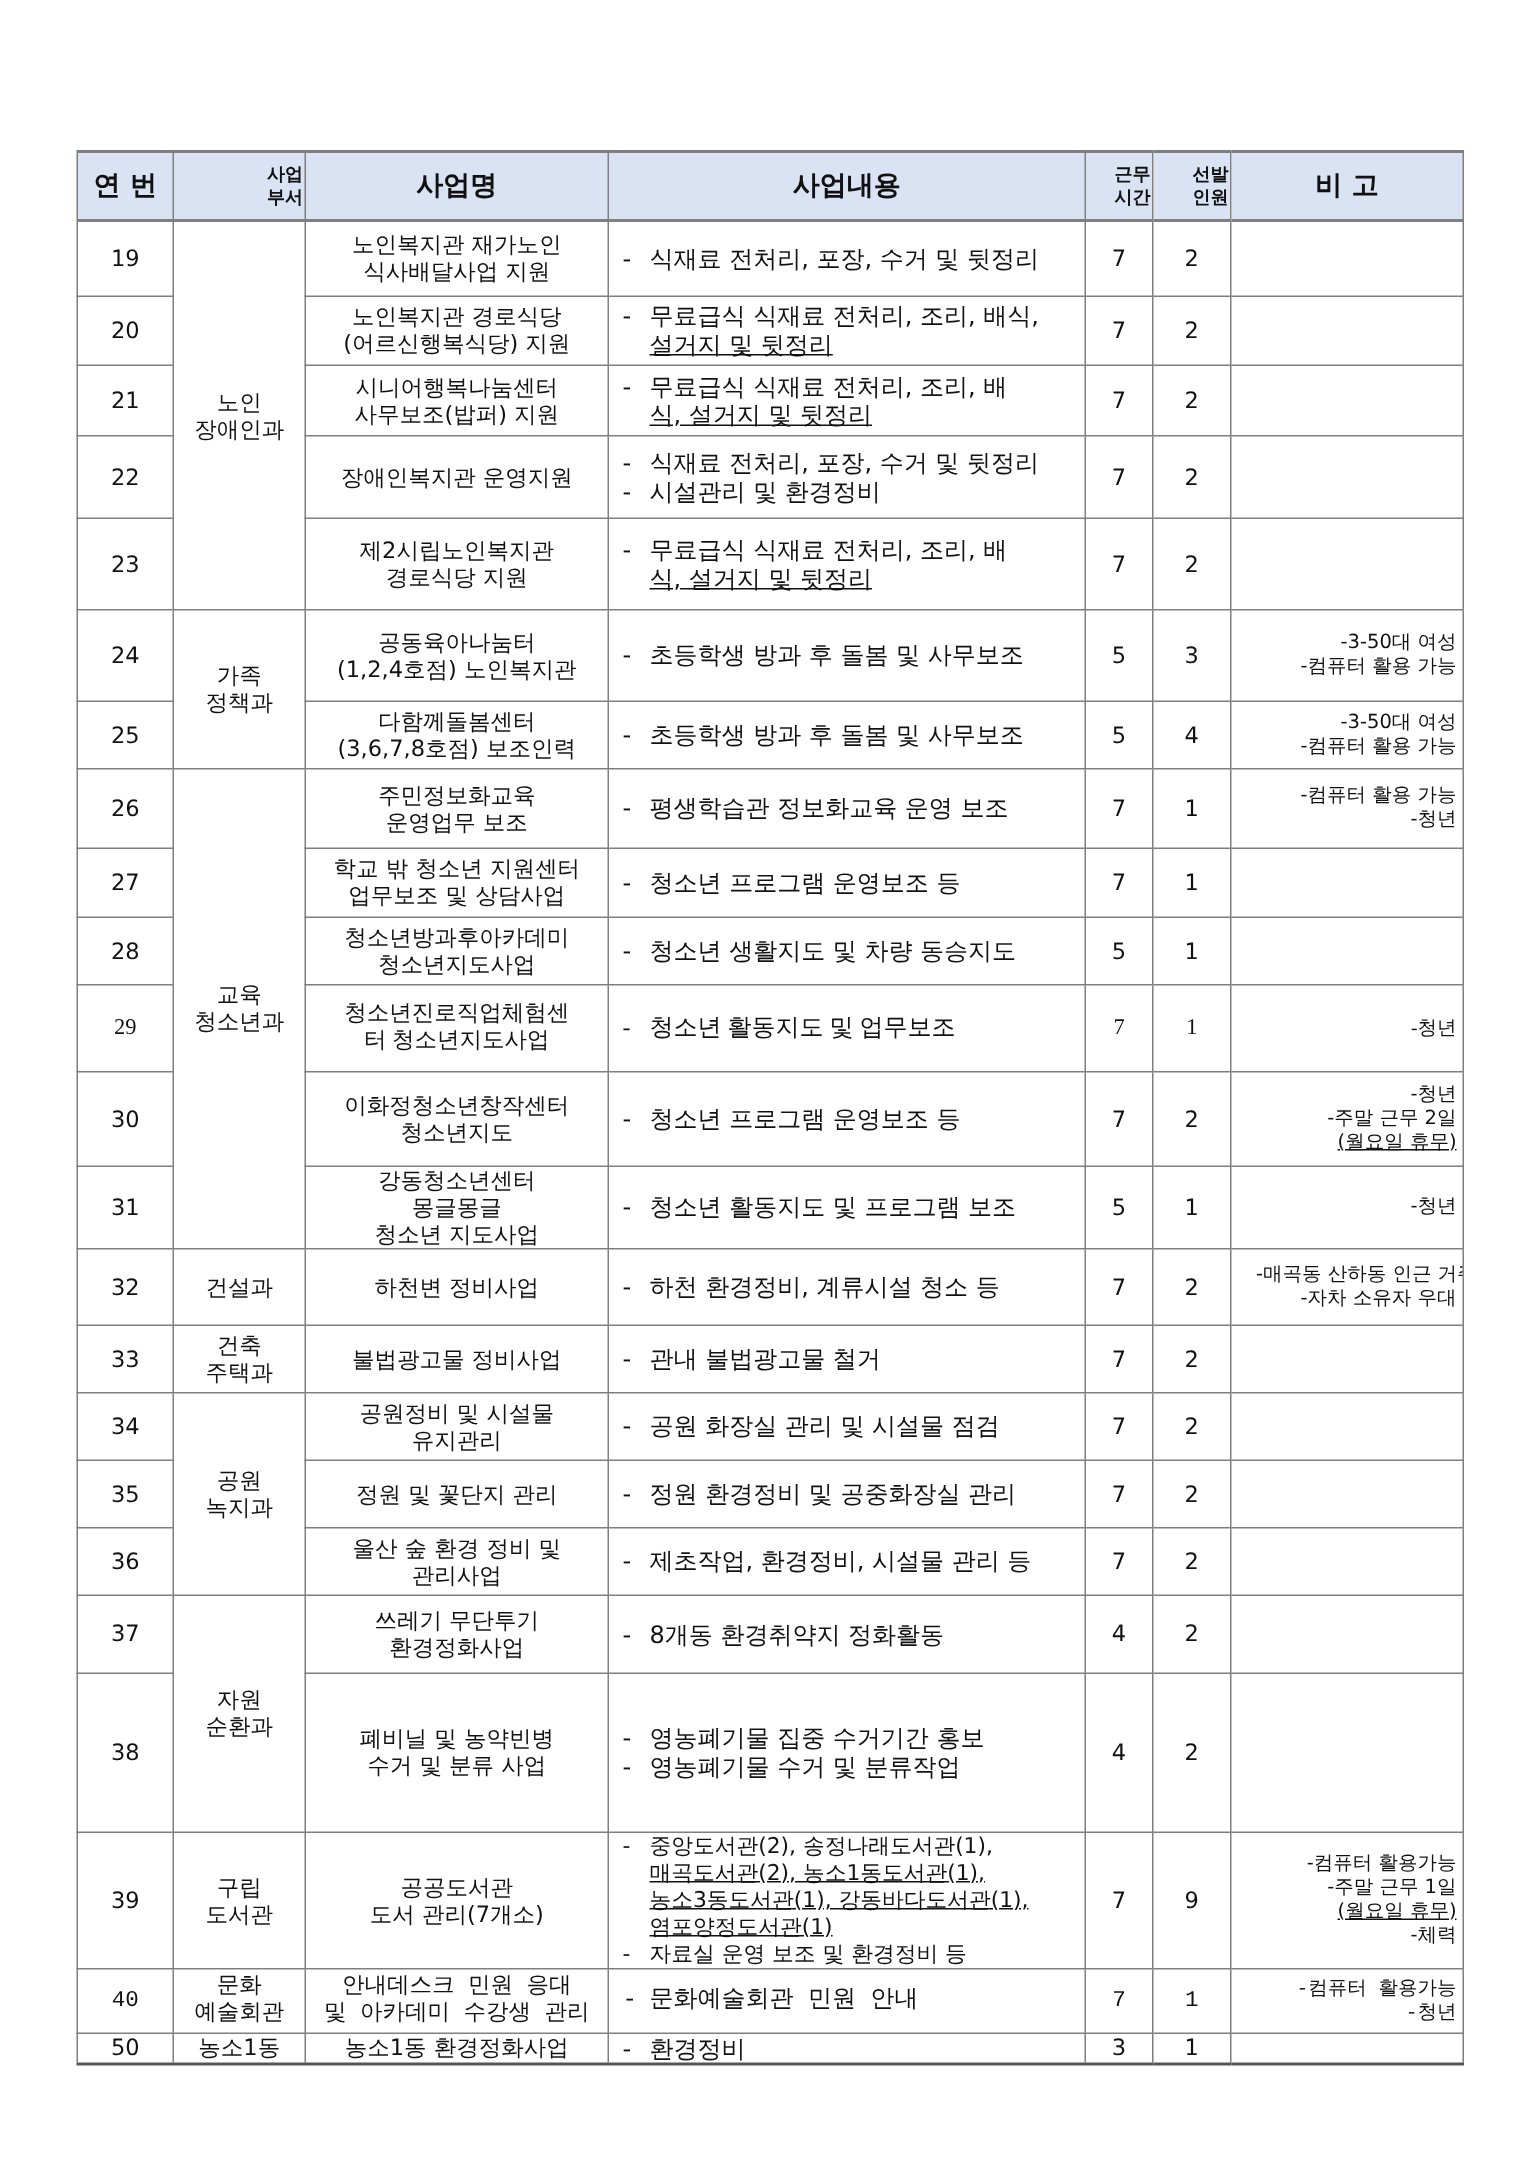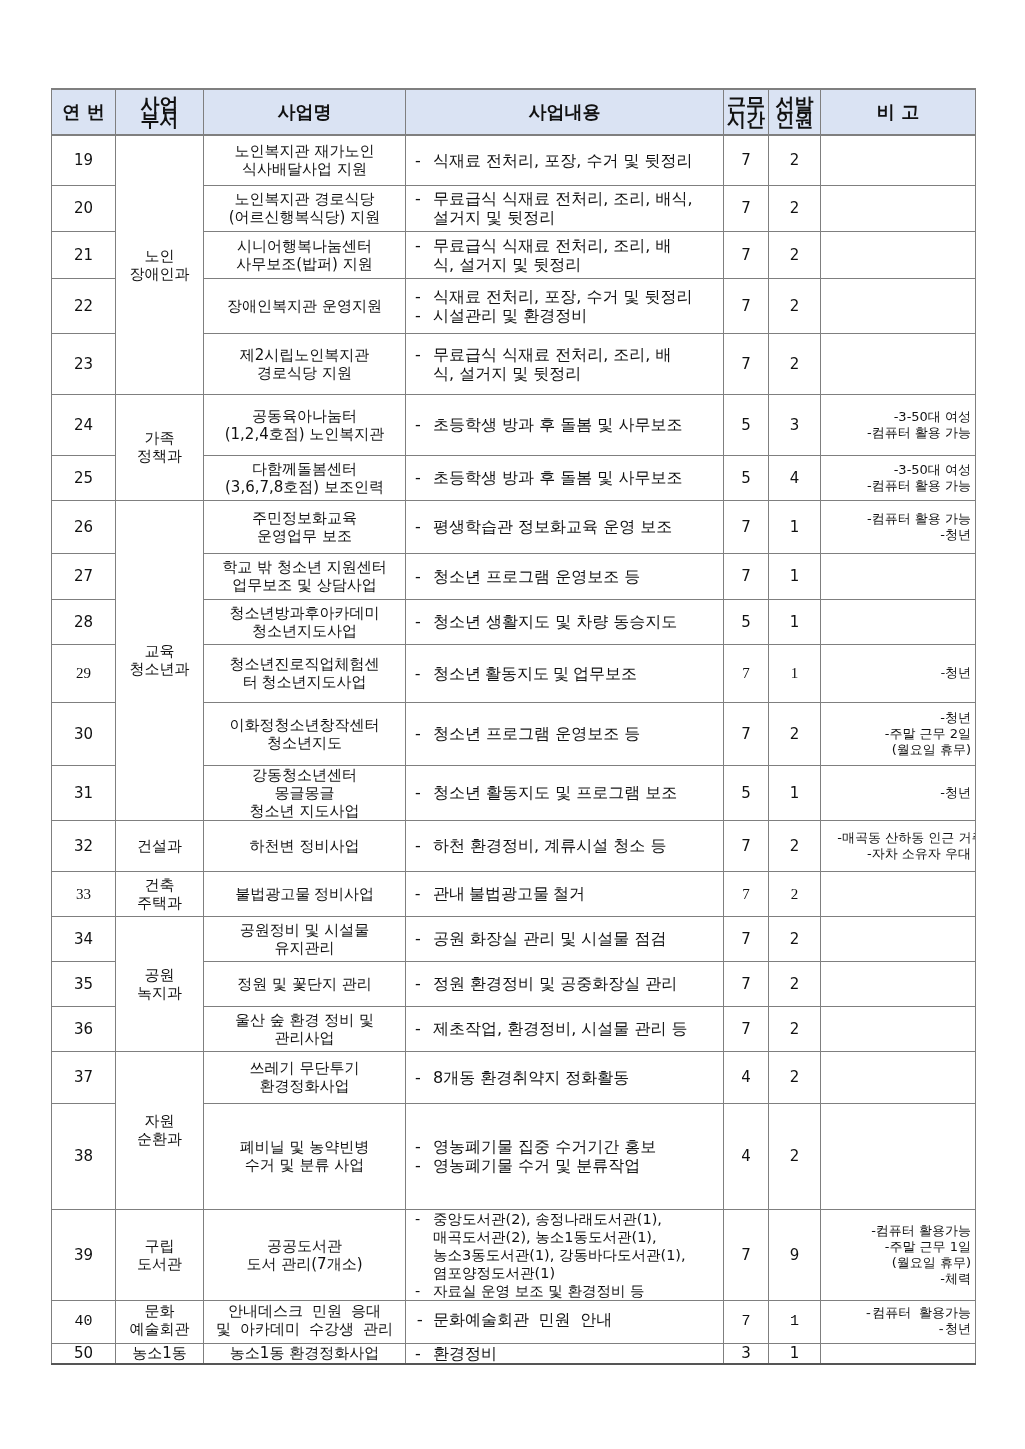--- a/index.html
+++ b/index.html
@@ -1,45 +1,45 @@
 <!DOCTYPE html>
 <html><head>
 <meta charset="utf-8">
 <style>
   html, body { margin:0; padding:0; background:#ffffff; }
   body { width:1025px; height:1449px; position:relative; font-family:"DejaVu Sans","Liberation Sans",sans-serif; color:#111; }
   .tbl {
-    position:absolute; left:51px; top:88px;
+    position:absolute; left:51px; top:100px;
     border-collapse:collapse; table-layout:fixed;
     width:924px;
   }
   .tbl td, .tbl th {
     border:1px solid #7f7f7f;
     text-align:center; vertical-align:middle;
     padding:0 4px;
     font-size:15px; line-height:18px;
     overflow:hidden;
     font-weight:normal;
   }
   .tbl thead th {
     background:#dae3f3;
     font-weight:bold;
     font-size:18px; line-height:18px;
     border-top:2px solid #7f7f7f;
     border-bottom:2px solid #7f7f7f;
     height:44px;
   }
-  .tbl thead th.small { font-size:19px; line-height:15px; padding:0 1px; }
+  .tbl thead th.small { font-size:12px; line-height:15px; padding:0 1px;text-align:right; }
   .tbl tbody tr:last-child td { border-bottom:2px solid #555; }
   .tbl td.content { text-align:left; padding-left:9px; font-size:16px; line-height:19px; }
   .tbl td.remarks { text-align:right; padding-left:9px; font-size:13px; line-height:16px; }
   .line { display:block; white-space:nowrap; }
   .bullet-line { display:block; white-space:nowrap; }
   .bullet-line .dash { display:inline-block; width:18px; }
-  .bullet-line.cont { padding-left:18px; }
+  .bullet-line.cont { padding-left:18px;text-decoration:underline; }
   .tbl td.content.smaller { font-size:14.5px; line-height:18px; }
   .remarks .bullet-line .dash { width:12px; }
   .remarks .bullet-line.cont { padding-left:12px; }
 </style>
 </head>
 <body>
 
 <table class="tbl">
   <colgroup>
     <col style="width:64px">
@@ -284,21 +284,21 @@
         <td class="content">
           <span class="bullet-line"><span class="dash">-</span><span>하천 환경정비, 계류시설 청소 등</span></span>
         </td>
         <td>7</td>
         <td>2</td>
         <td class="remarks">
           <span class="bullet-line"><span class="dash">-</span><span>매곡동 산하동 인근 거주</span></span>
           <span class="bullet-line"><span class="dash">-</span><span>자차 소유자 우대</span></span>
         </td>
       </tr>
-      <tr style="height: 45px; font-family: Liberation Serif, serif;">
+      <tr style="height: 45px;">
         <td>33</td>
         <td rowspan="1">
           <span class="line">건축</span>
           <span class="line">주택과</span>
         </td>
         <td>
           <span class="line">불법광고물 정비사업</span>
         </td>
         <td class="content">
           <span class="bullet-line"><span class="dash">-</span><span>관내 불법광고물 철거</span></span>

